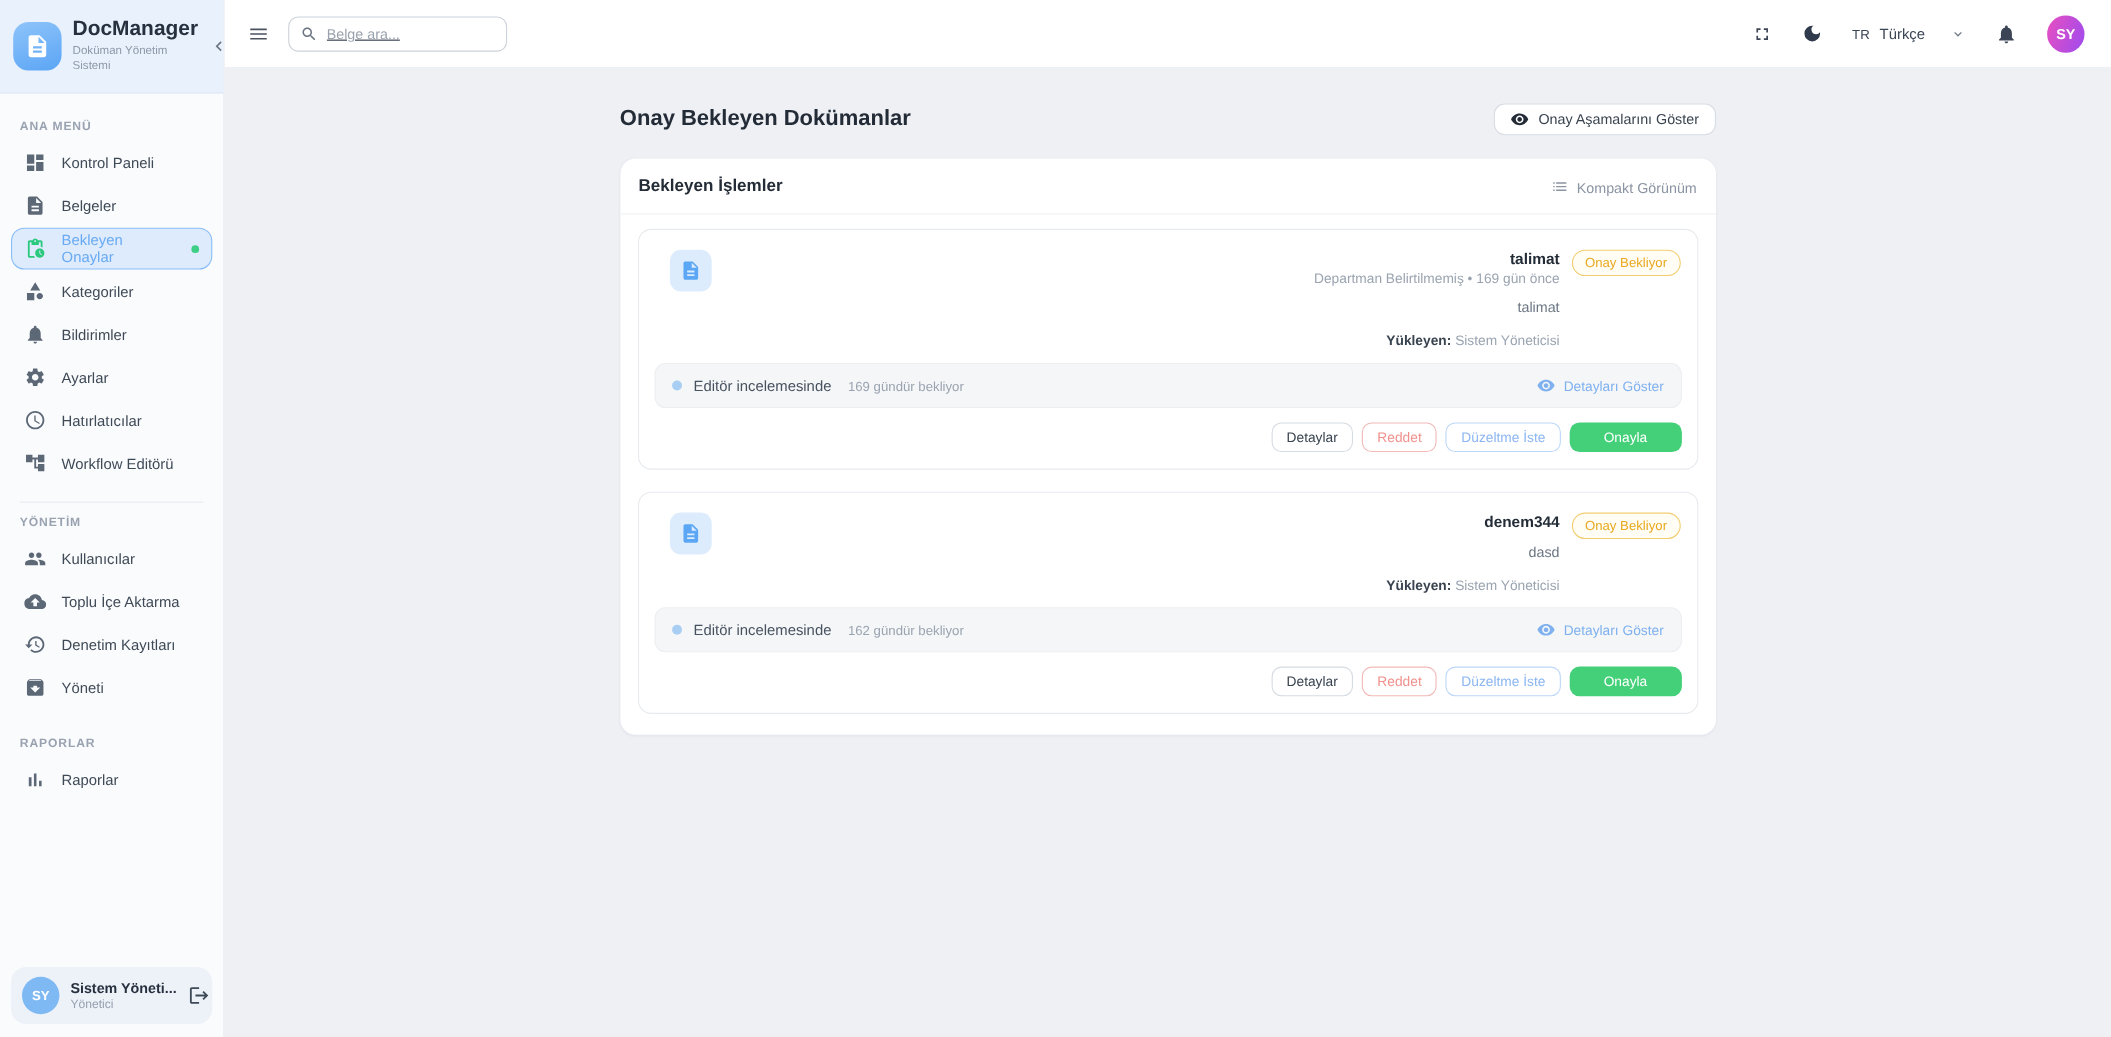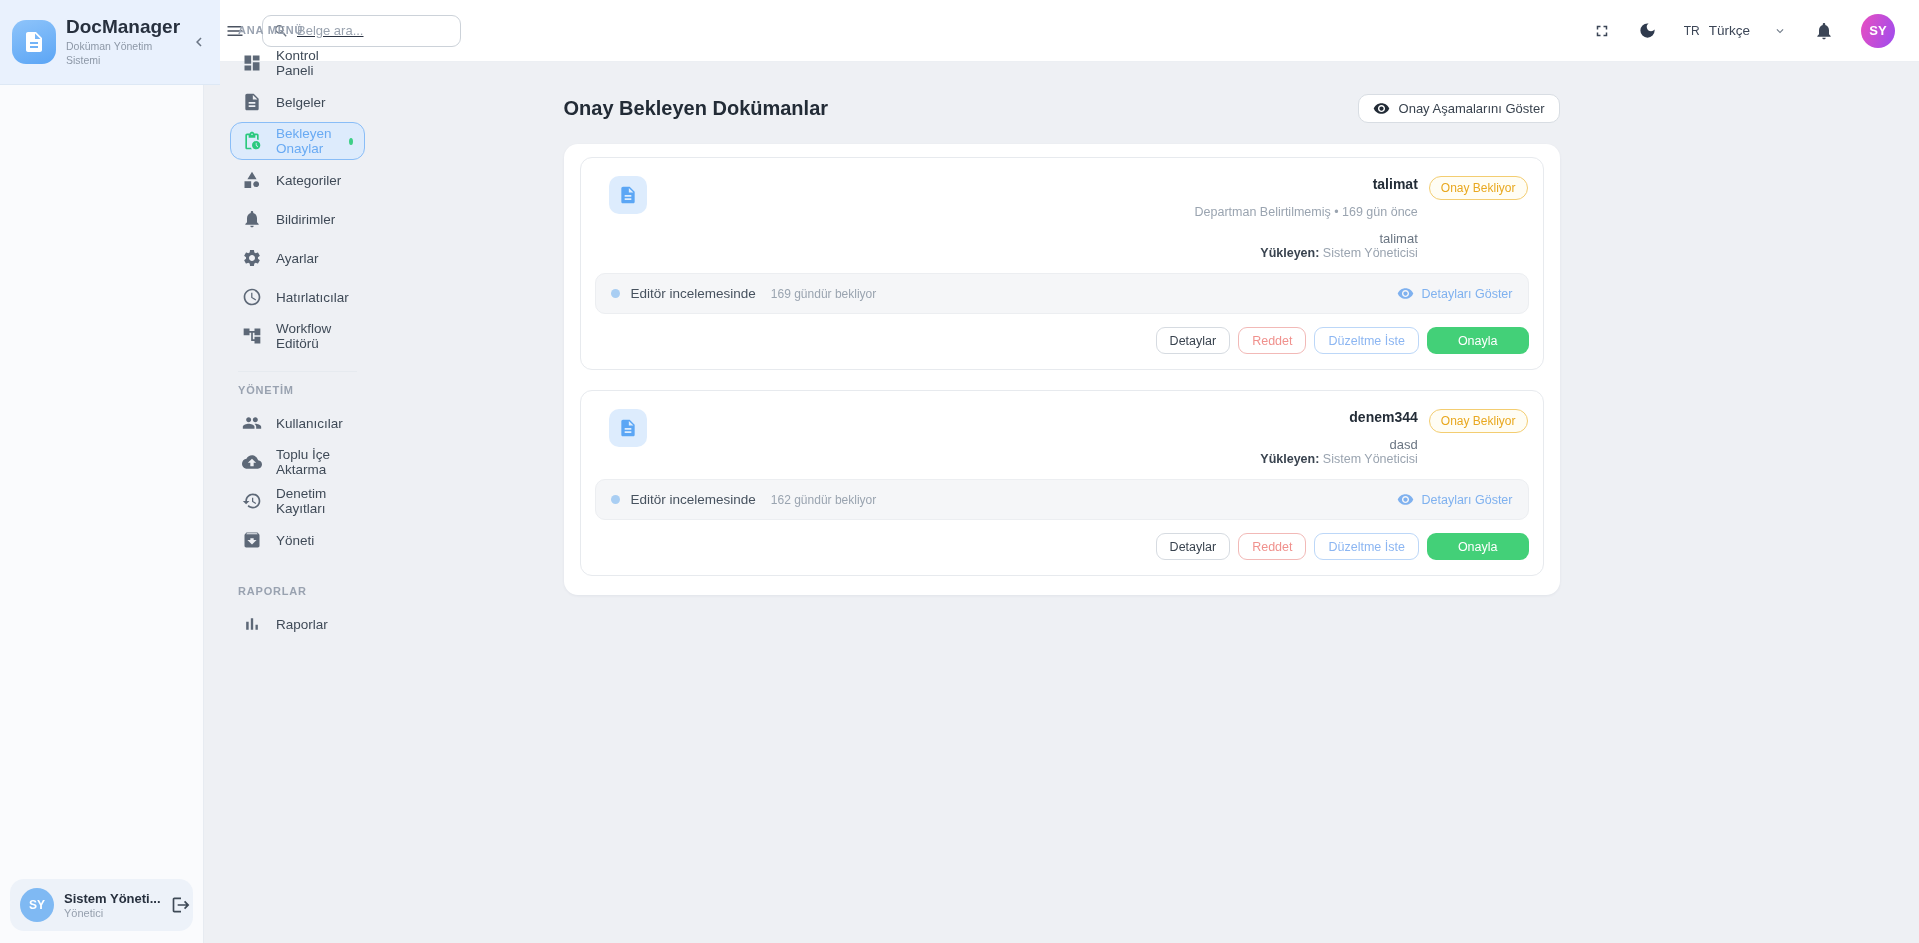--- a/index.html
+++ b/index.html
@@ -1,21 +1,21 @@
 <!DOCTYPE html>
 <html><head>
 <meta charset="utf-8">
 <style>
   * { margin:0; padding:0; box-sizing:border-box; }
   html,body { width:1919px; height:943px; overflow:hidden; }
   body { font-family:"Liberation Sans", sans-serif; background:#eef0f4; display:flex; color:#2a3342; }
   svg { display:block; }
 
   
-  .sidebar { width:204px; min-width:204px; height:943px; background:#fafbfd; border-right:1px solid #e7ebf1; display:flex; flex-direction:row; position:relative; }
+  .sidebar { width:204px; min-width:204px; height:943px; background:#fafbfd; border-right:1px solid #e7ebf1; display:flex; flex-direction:column; position:relative; }
   .sb-header { height:85px; background:#e9f1fd; border-bottom:1px solid #dde8f5; display:flex; align-items:center; padding:0 12px; gap:10px; }
   .logo-tile { width:44px; height:44px; border-radius:14px; background:linear-gradient(160deg,#8ec4fa,#5ba5f5); display:flex; align-items:center; justify-content:center; color:#fff; flex:0 0 auto; }
   .app-name { font-size:19px; font-weight:700; color:#27303e; line-height:1.15; }
   .app-tagline { font-size:10.5px; color:#8d98a7; line-height:1.3; margin-top:2px; }
   .collapse-btn { margin-left:auto; color:#6b7685; cursor:pointer; }
   .nav { padding:12px 10px 0; flex:1; }
   .sec-label { font-size:11px; font-weight:700; letter-spacing:.8px; color:#99a2b0; margin:12px 8px 8px; }
   .sec-label.mt { margin-top:26px; }
   .ni { display:flex; align-items:center; gap:14px; height:38px; padding:0 11px; border-radius:12px; border:1.5px solid transparent; color:#3f4a57; font-size:13.5px; font-weight:500; cursor:pointer; margin:1px 0; }
   .ni .nic { color:#5d6877; width:20px; height:20px; flex:0 0 auto; }
@@ -57,23 +57,23 @@
   .panel-head { display:flex; align-items:center; justify-content:space-between; padding:17px 17px 15px; border-bottom:1px solid #eef1f4; }
   .panel-title { font-size:15.5px; font-weight:700; color:#232c37; }
   .compact-toggle { display:flex; align-items:center; gap:7px; color:#8b94a2; font-size:13px; cursor:pointer; }
   .panel-body { padding:13px 16px 19px; display:flex; flex-direction:column; gap:20px; }
 
   .doc-item { border:1px solid #e7eaee; border-radius:12px; background:#fff; }
   .doc-top { display:flex; align-items:flex-start; gap:11px; padding:18px 15px 0 28px;text-align:right; }
   .doc-tile { width:38px; height:38px; border-radius:10px; background:#ddecfd; display:flex; align-items:center; justify-content:center; color:#5ba6f5; flex:0 0 auto; }
   .doc-info { flex:1; min-width:0; }
   .doc-name { font-size:14px; font-weight:700; color:#232c37; }
-  .doc-meta { font-size:12.5px; color:#9aa4b0; margin-top:13px; }
+  .doc-meta { font-size:12.5px; color:#9aa4b0; margin-top:3px; }
   .doc-desc { font-size:13px; color:#6b7683; margin-top:12px; }
-  .doc-uploader { font-size:12.5px; margin-top:0; }
+  .doc-uploader { font-size:12.5px; margin-top:16px; }
   .up-label { font-weight:700; color:#39434f; }
   .up-value { color:#9aa4b0; }
   .badge-pending { border:1px solid #f3cd71; color:#e9a81f; background:#fffdf4; border-radius:999px; font-size:12px; font-weight:500; padding:4px 11px; white-space:nowrap; flex:0 0 auto; }
   .status-bar { margin:13px 14px 0; background:#f5f6f8; border:1px solid #eceef1; border-radius:10px; height:41px; display:flex; align-items:center; padding:0 15px; }
   .status-dot { width:9px; height:9px; border-radius:50%; background:#a9cef3; flex:0 0 auto; }
   .status-name { font-size:13.5px; font-weight:500; color:#47525f; margin-left:11px; }
   .status-wait { font-size:12px; color:#9aa4b0; margin-left:15px; }
   .details-link { margin-left:auto; display:flex; align-items:center; gap:7px; color:#7fb1ef; font-size:12.5px; font-weight:500; cursor:pointer; }
   .doc-actions { display:flex; justify-content:flex-end; gap:8px; padding:13px 14px 15px; }
   .btn { height:27px; border-radius:9px; font-size:12.5px; font-weight:500; padding:0 13px; cursor:pointer; font-family:inherit; background:#fff; }
@@ -288,20 +288,31 @@
           <span class="eic">
             <svg width="17" height="17" viewBox="0 0 24 24" fill="currentColor">
                 <path d="M12 4.5C7 4.5 2.73 7.61 1 12c1.73 4.39 6 7.5 11 7.5s9.27-3.11 11-7.5c-1.73-4.39-6-7.5-11-7.5zM12 17c-2.76 0-5-2.24-5-5s2.24-5 5-5 5 2.24 5 5-2.24 5-5 5zm0-8c-1.66 0-3 1.34-3 3s1.34 3 3 3 3-1.34 3-3-1.34-3-3-3z"></path>
               </svg>
           </span>
           <span>Onay Aşamalarını Göster</span>
         </button>
       </div>
 
       <section class="panel">
+        <div class="panel-head">
+          <div class="panel-title">Bekleyen İşlemler</div>
+          <div class="compact-toggle">
+            <span>
+              <svg width="16" height="16" viewBox="0 0 24 24" fill="currentColor">
+                  <path d="M3 5.5h2v2H3zm4 0h14v2H7zm-4 5h2v2H3zm4 0h14v2H7zm-4 5h2v2H3zm4 0h14v2H7z"></path>
+                </svg>
+            </span>
+            <span>Kompakt Görünüm</span>
+          </div>
+        </div>
 
         <div class="panel-body">
 
           <article class="doc-item">
             <div class="doc-top">
               <div class="doc-tile">
                 <svg width="20" height="20" viewBox="0 0 24 24" fill="currentColor">
                     <path d="M14 2H6c-1.1 0-2 .9-2 2v16c0 1.1.9 2 2 2h12c1.1 0 2-.9 2-2V8l-6-6zm2 16H8v-2h8v2zm0-4H8v-2h8v2zm-3-5V3.5L18.5 9H13z"></path>
                   </svg>
               </div>

